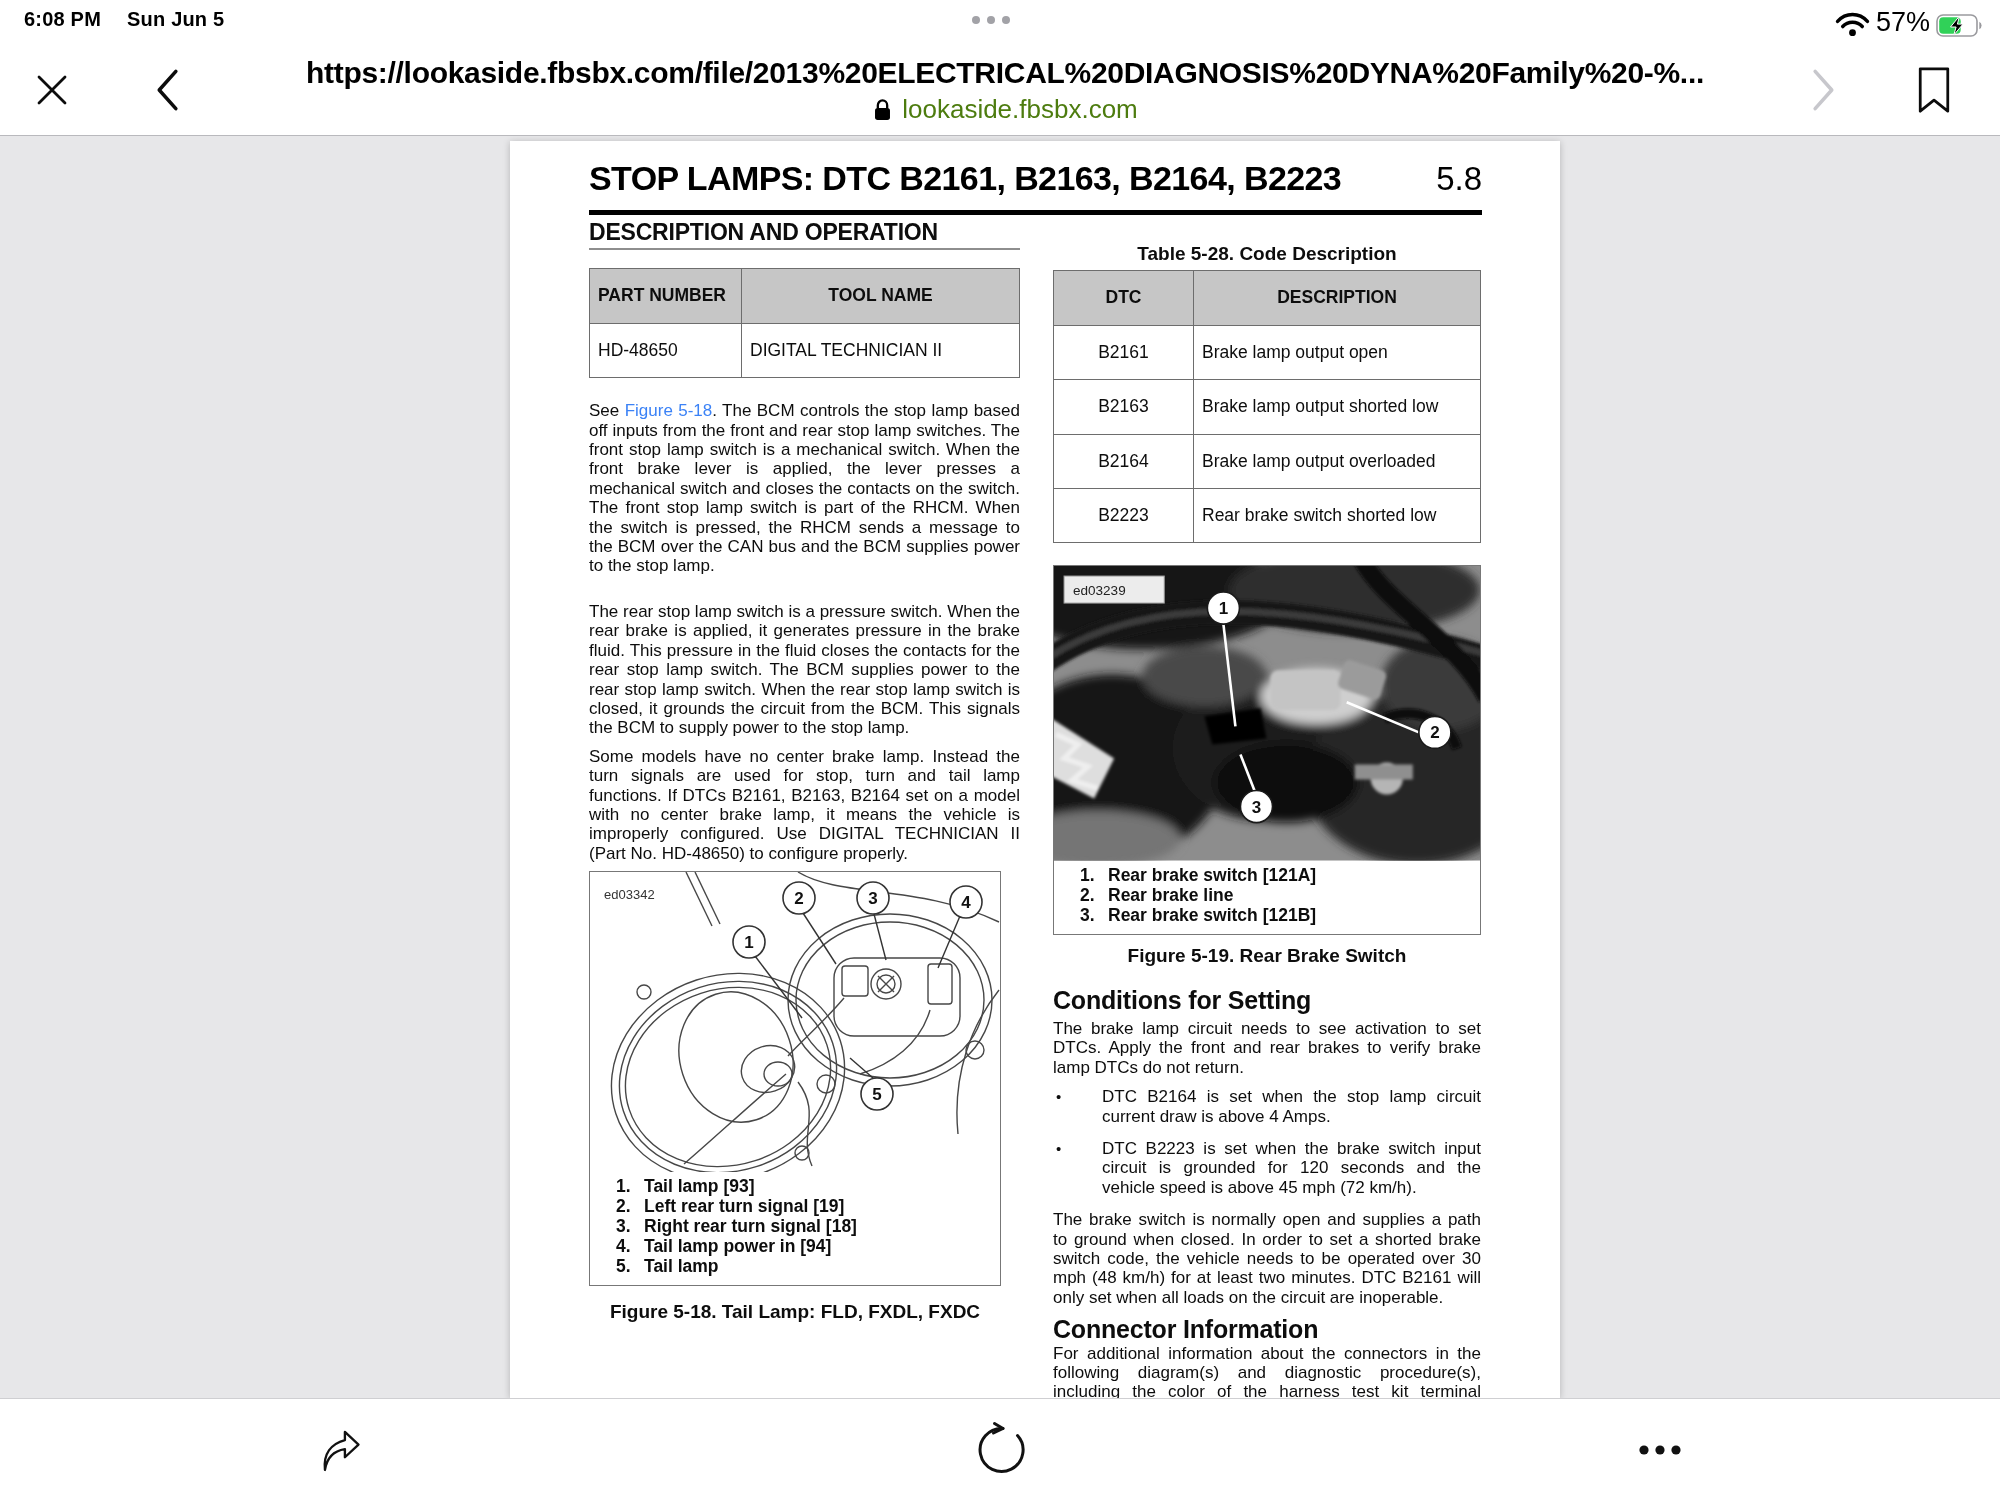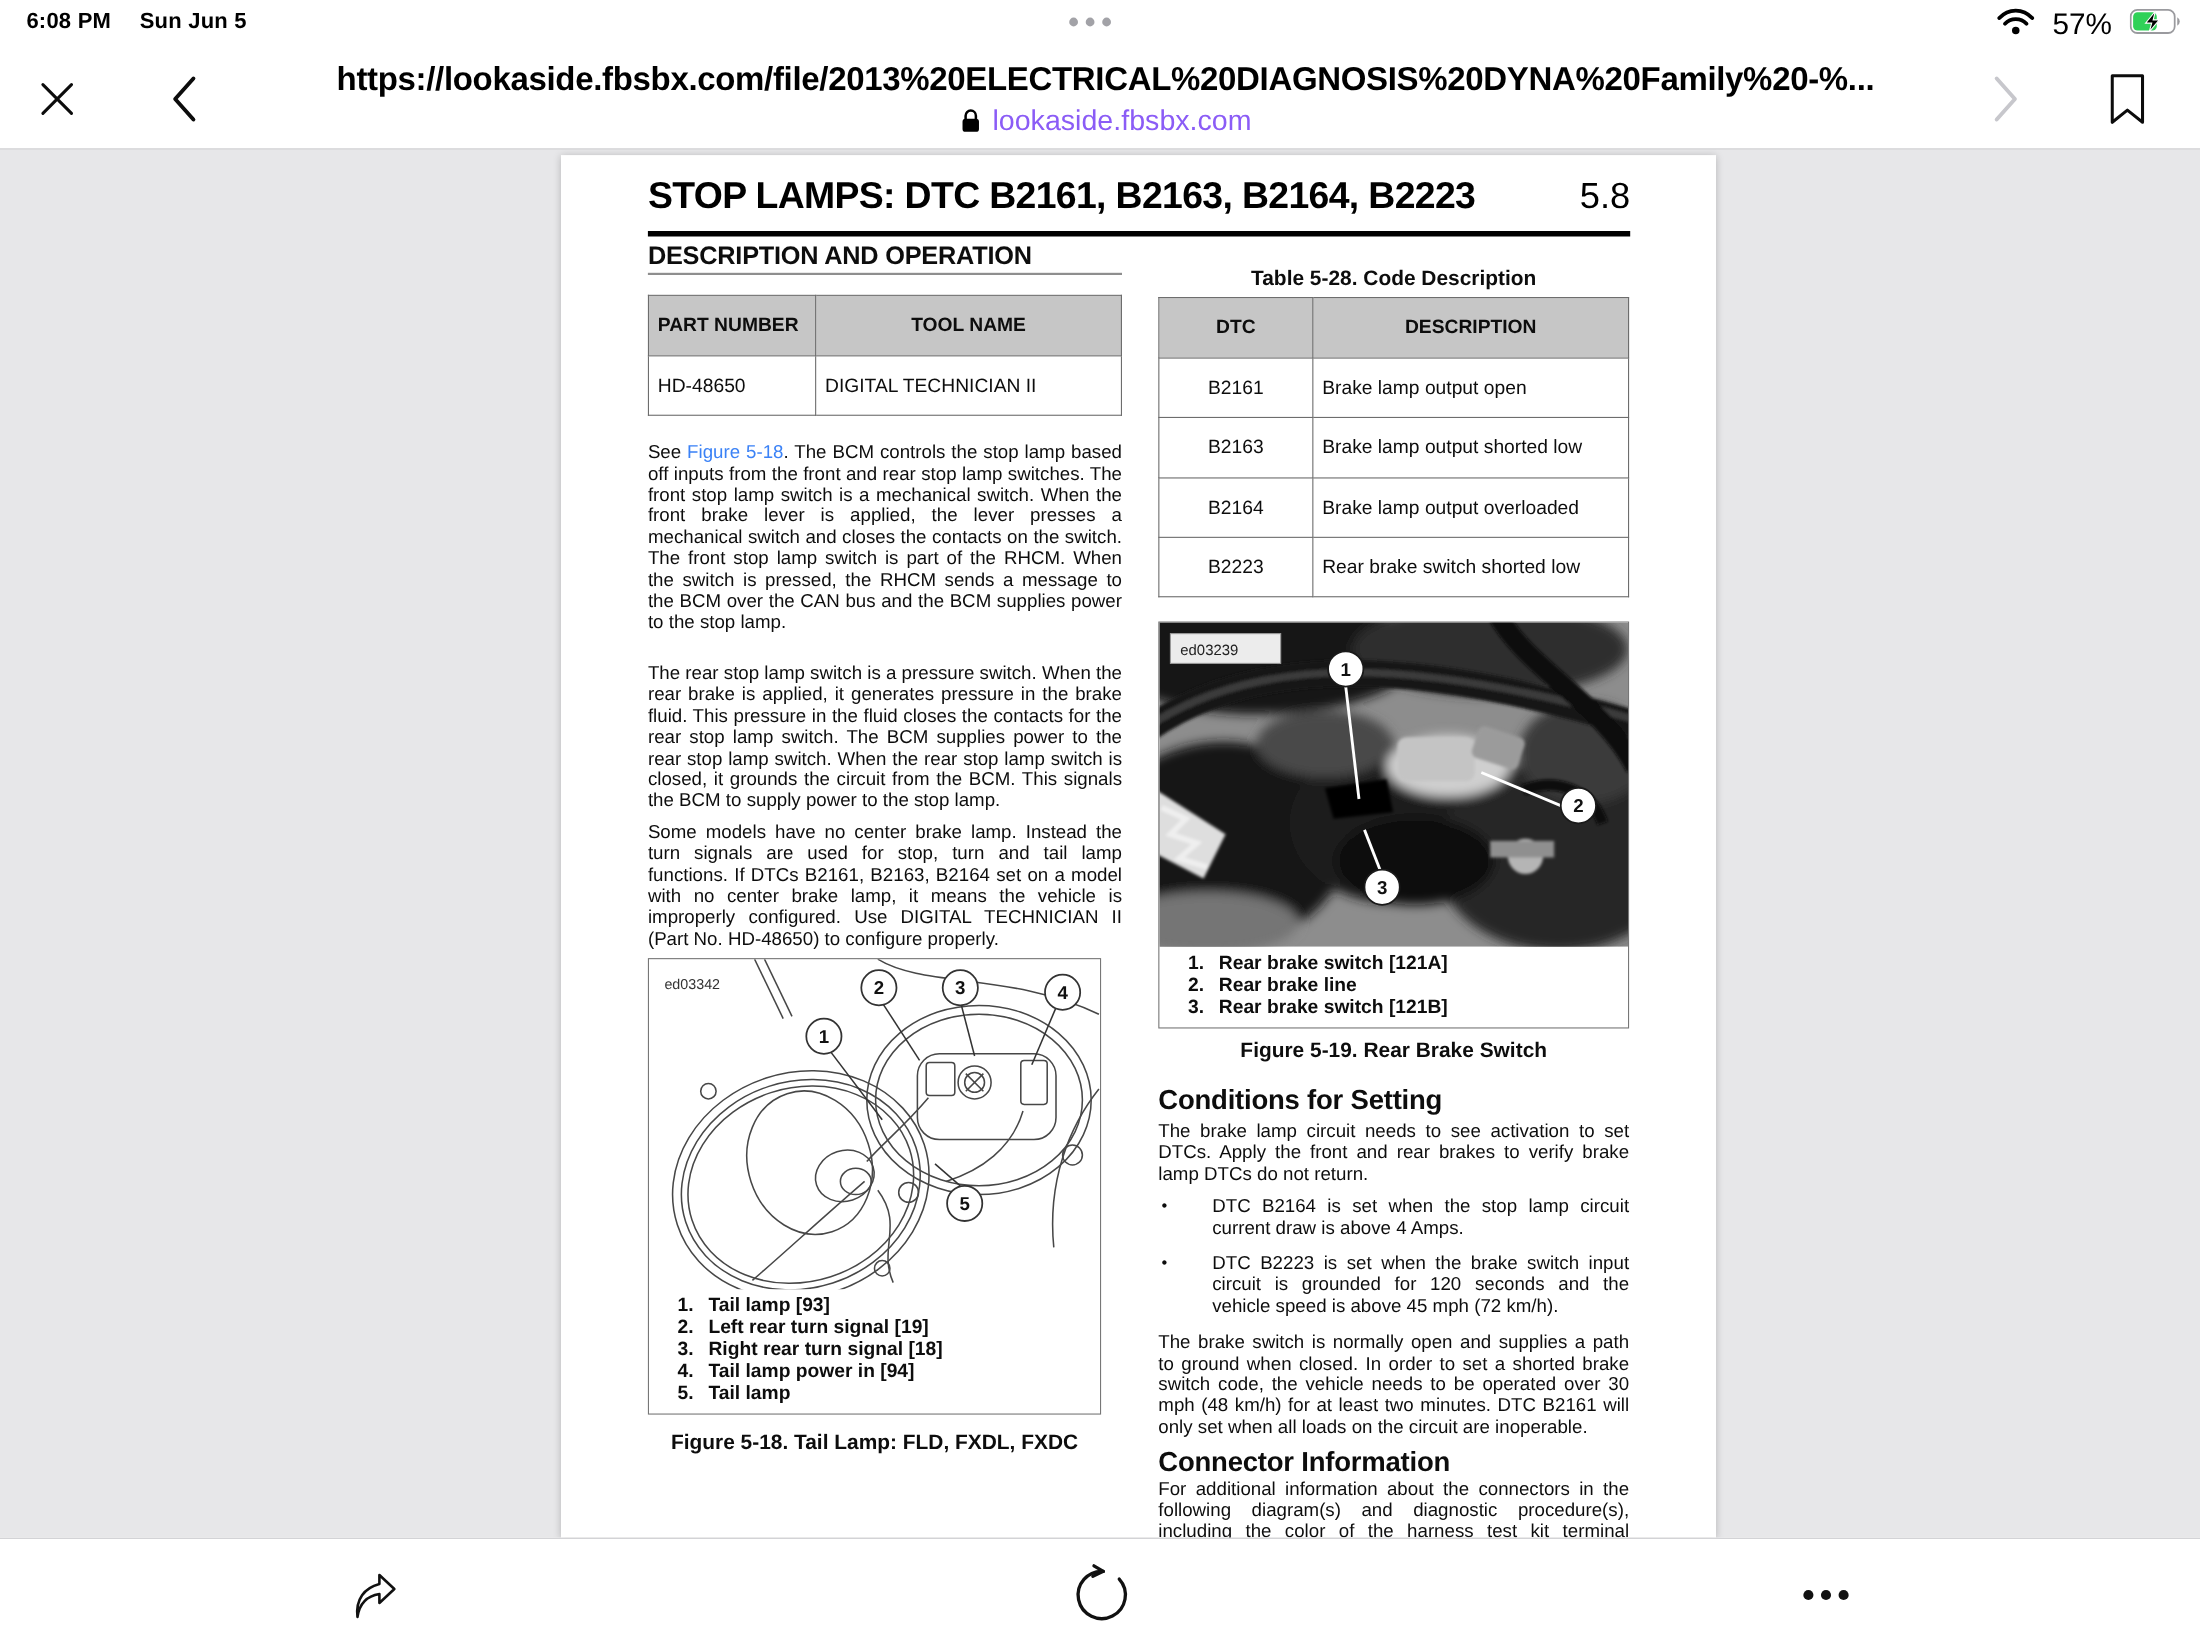--- a/index.html
+++ b/index.html
@@ -6,36 +6,36 @@
   html,body { width:2000px; height:1500px; }
   body { position:relative; overflow:hidden; background:#fff;
          font-family:"Liberation Sans","DejaVu Sans",sans-serif; color:#000; }
 
   
   .status-bar { position:absolute; left:0; top:0; width:2000px; height:45px; background:#fff; }
   .clock-group { position:absolute; left:24px; top:8px; font-size:20px; font-weight:600; letter-spacing:.2px; }
   .clock-group .date { margin-left:26px; }
   .handle-dots { position:absolute; left:972px; top:16px; display:flex; gap:7px; }
   .handle-dots i { width:8px; height:8px; border-radius:50%; background:#a2a2a7; }
-  .status-right { position:absolute; right:14px; top:7px; display:flex; align-items:flex-start; gap:16px; }
+  .status-right { position:absolute; right:14px; top:7px; display:flex; align-items:flex-end; gap:6px; }
   .batt-pct { font-size:27px; font-weight:500; }
 
   
   .nav-bar { position:absolute; left:0; top:45px; width:2000px; height:91px; background:#fff;
              border-bottom:1px solid #b9b9bd; }
   .icon-btn { position:absolute; background:none; border:none; cursor:pointer; }
   .close-btn { left:30px; top:24px; width:44px; height:44px; }
   .back-btn { left:150px; top:22px; width:32px; height:48px; }
   .fwd-btn { right:160px; top:22px; width:32px; height:48px; }
   .bookmark-btn { right:46px; top:20px; width:40px; height:52px; }
   .url-area { position:absolute; left:240px; top:2px; width:1530px; height:86px;
               display:flex; flex-direction:column; align-items:center; justify-content:center;
               background:none; border:none; cursor:pointer; }
   .url-line { font-size:30px; font-weight:600; letter-spacing:-.3px; white-space:nowrap; }
-  .domain-line { margin-top:4px; display:flex; align-items:center; gap:9px; font-size:26px; font-weight:400; color:#8b5cf6; }
+  .domain-line { margin-top:4px; display:flex; align-items:center; gap:9px; font-size:26px; font-weight:400; color:#4d7c0f; }
 
   
   .content { position:absolute; left:0; top:136px; width:2000px; height:1262px;
              background:#e7e7e9; overflow:hidden; }
   .pdf-page { position:absolute; left:510px; top:5px; width:1050px; height:1257px; background:#fff;
               box-shadow:0 1px 7px rgba(0,0,0,.22); }
   .title-row { position:absolute; left:79px; top:18px; width:893px; display:flex;
                justify-content:space-between; align-items:baseline; }
   .doc-title { font-size:34px; font-weight:bold; letter-spacing:-.6px; }
   .page-num { font-size:33px; font-weight:normal; }

